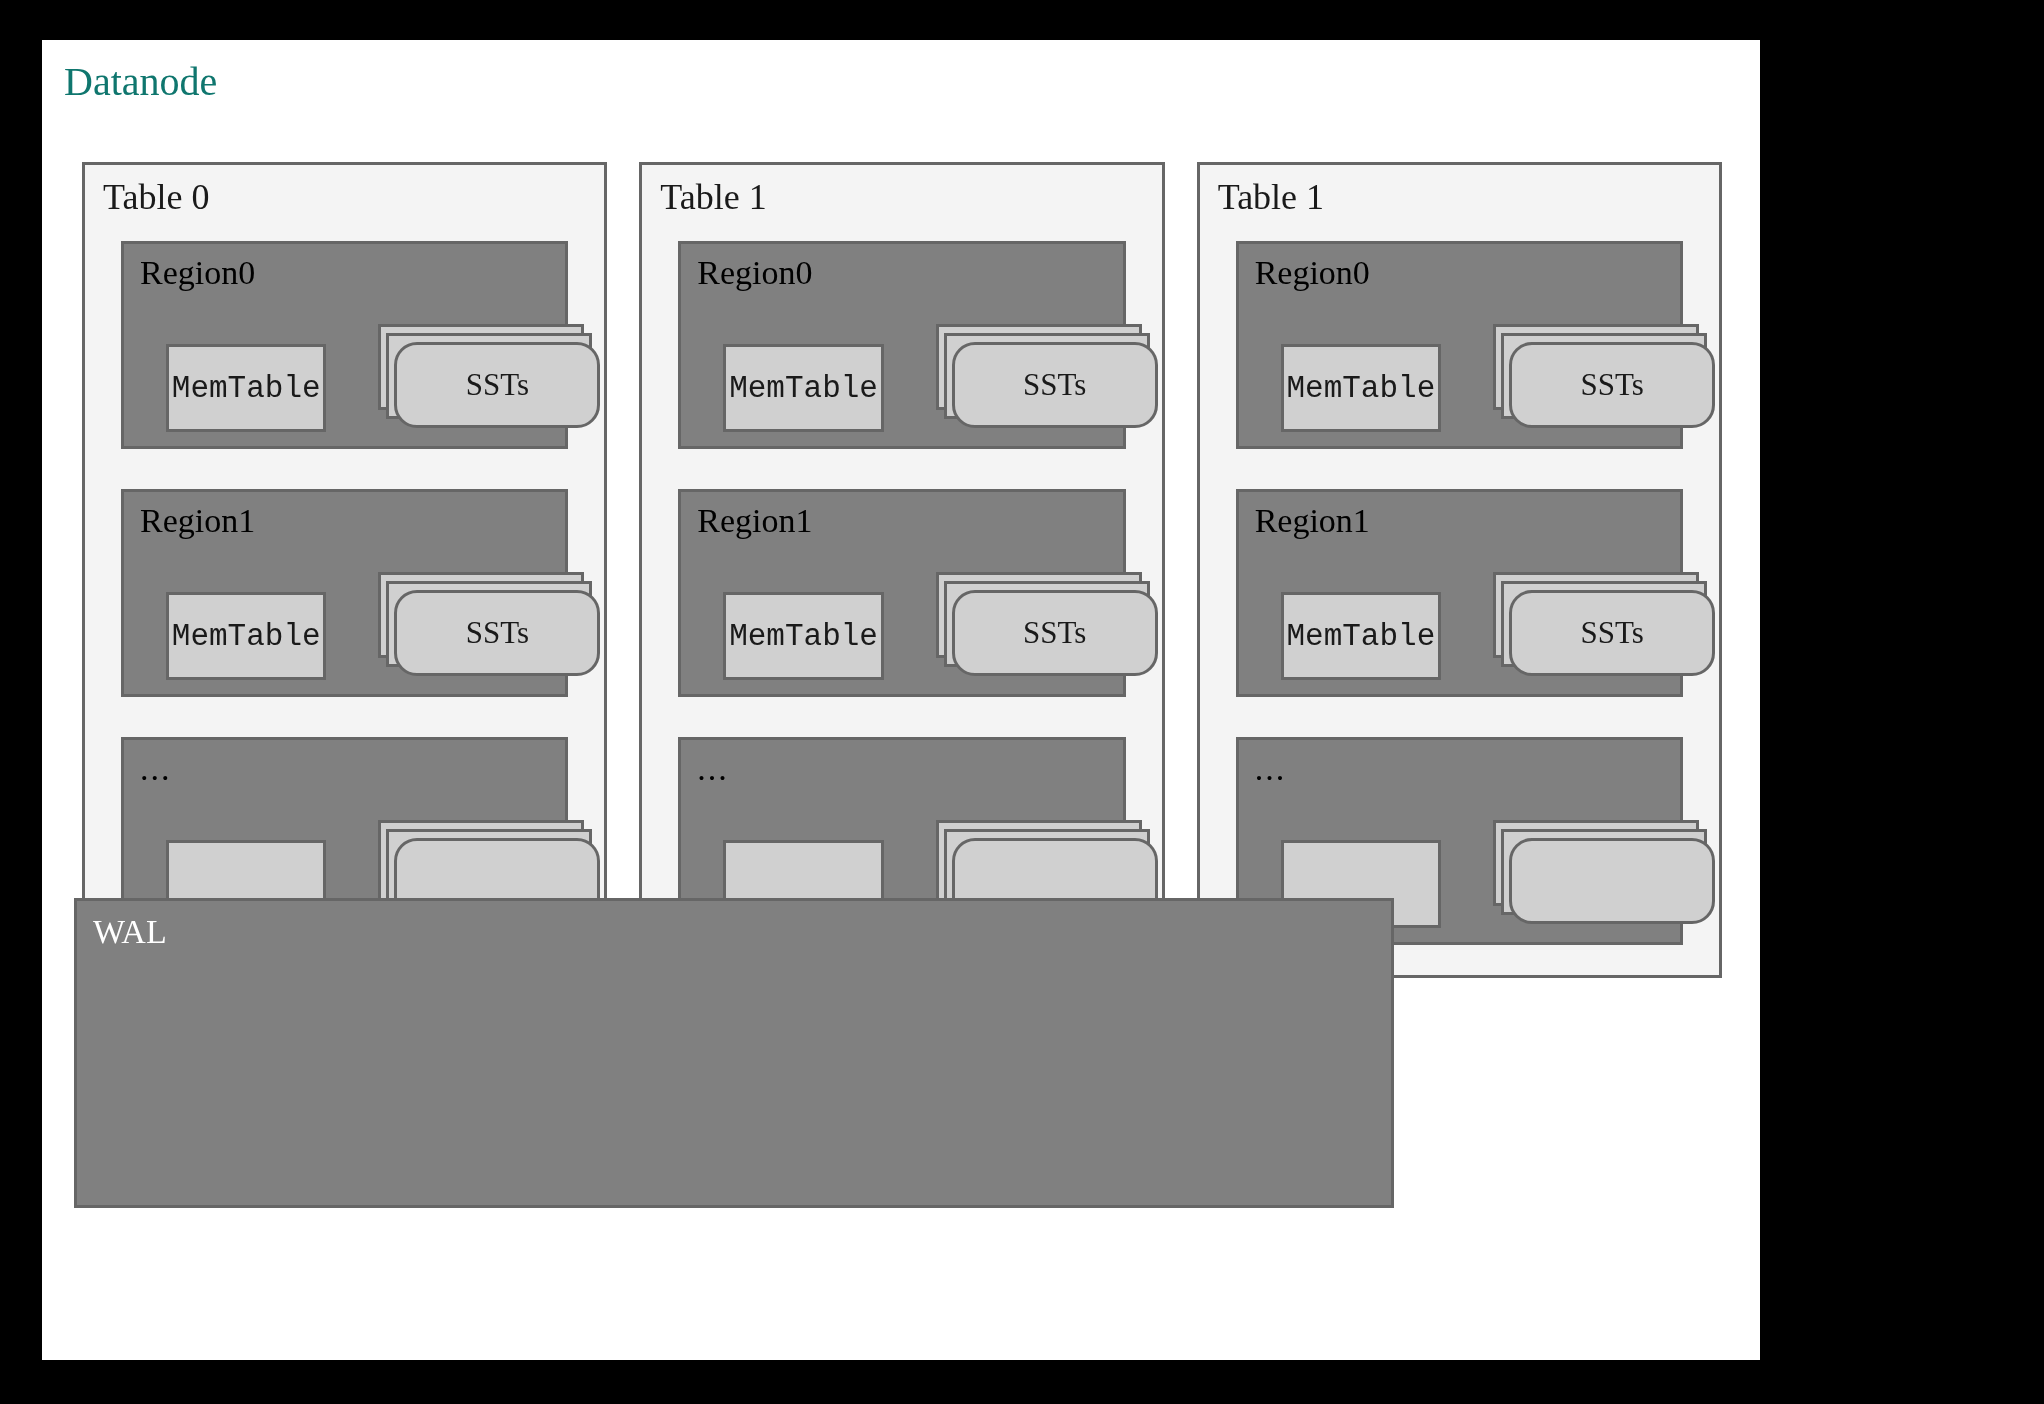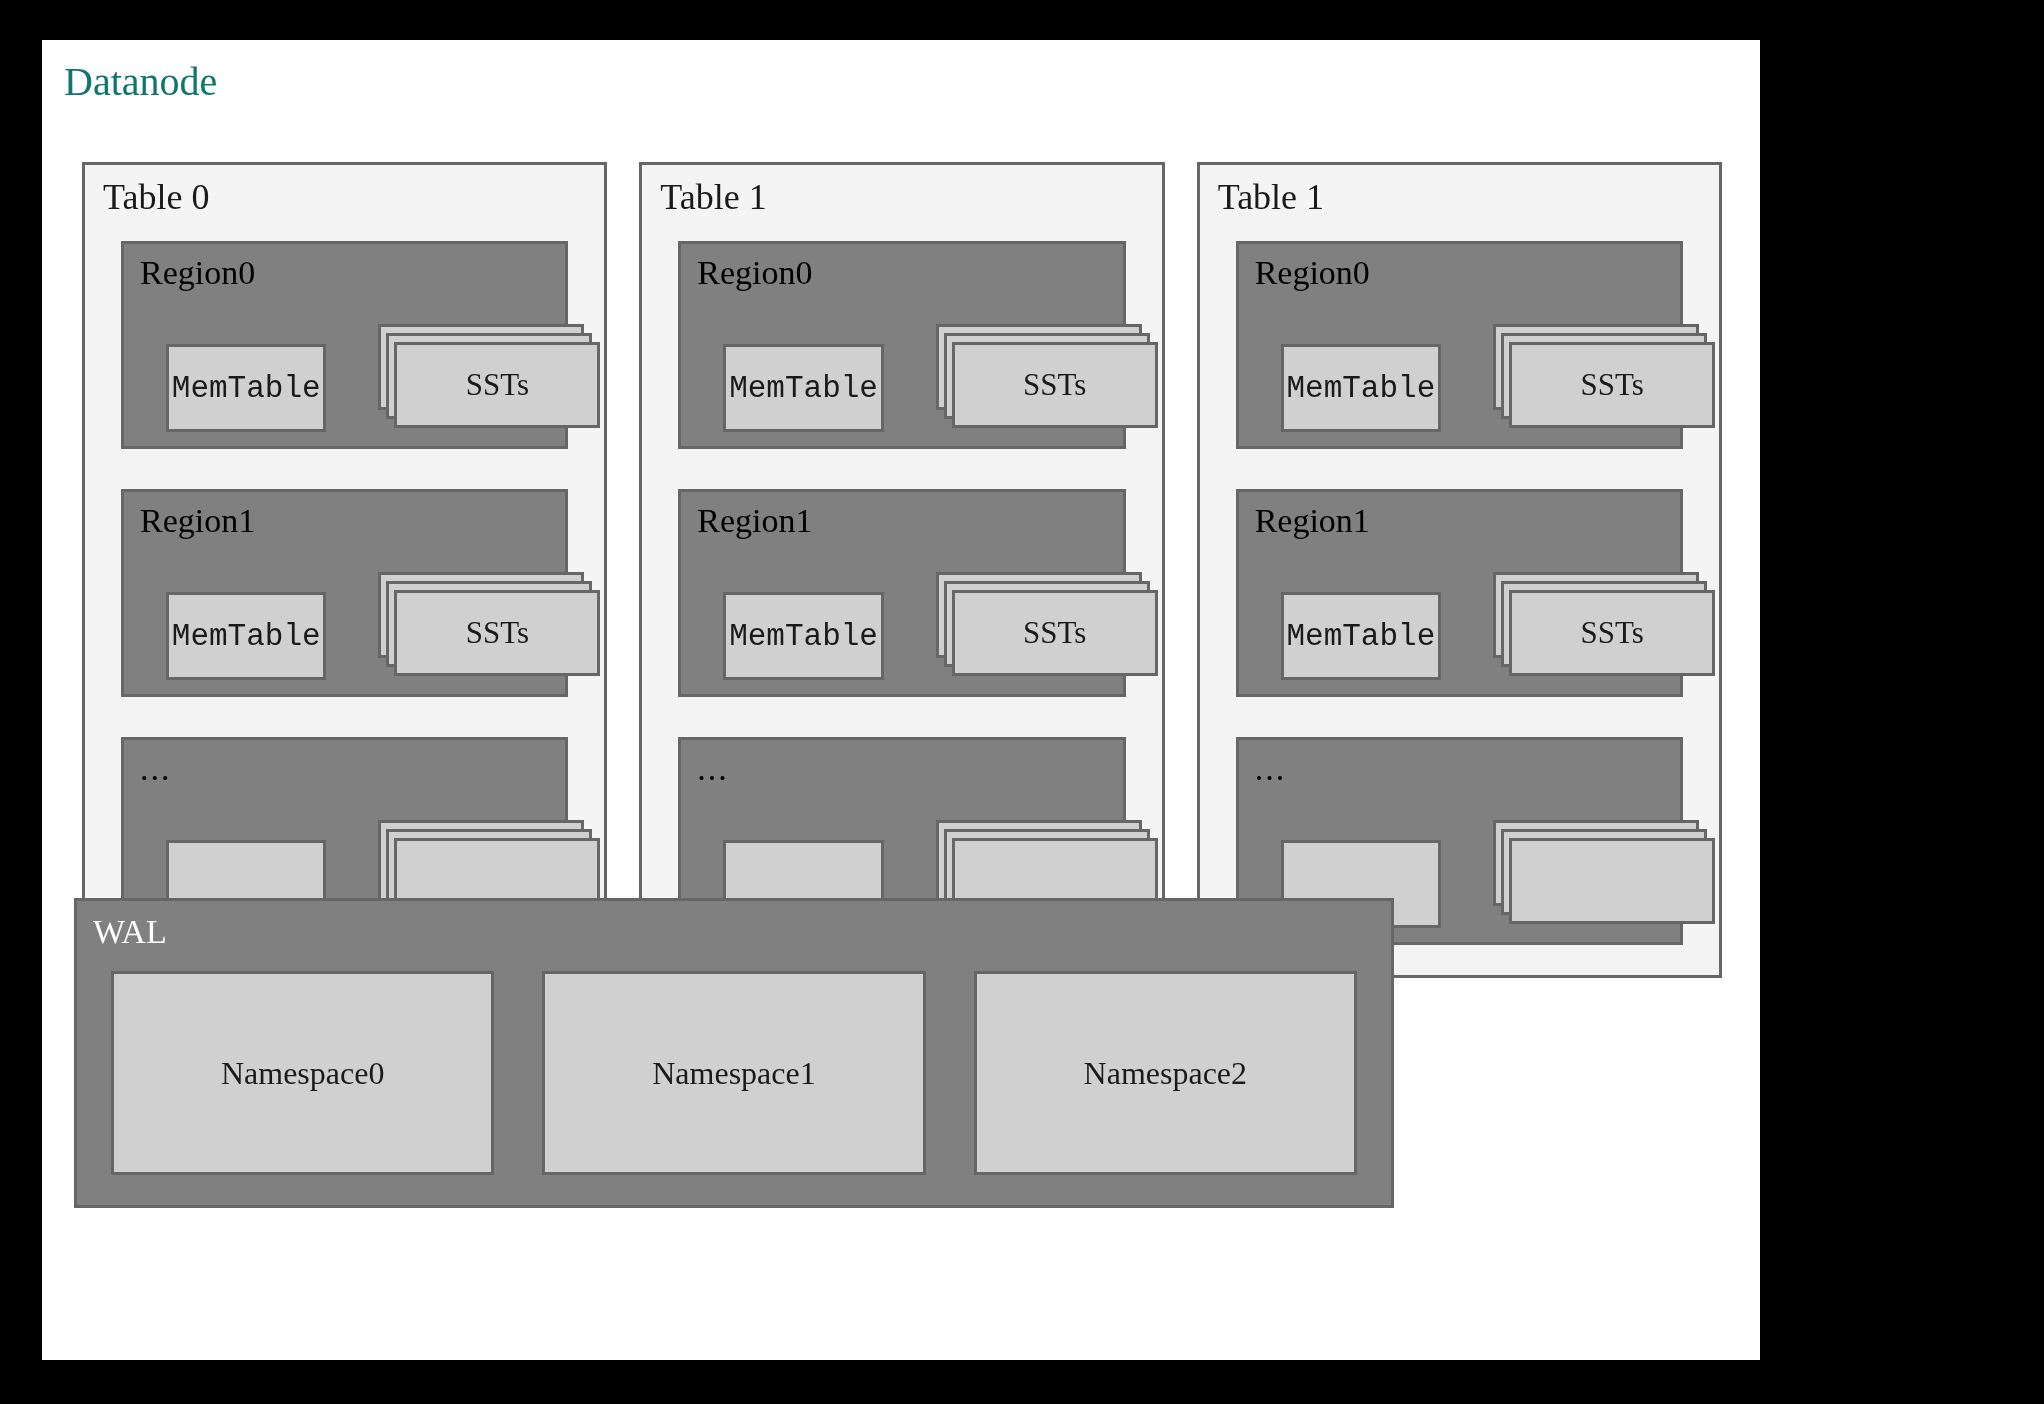--- a/index.html
+++ b/index.html
@@ -140,20 +140,21 @@
   .sst-sheet.s1 { left: 0px;  top: 0px;  }
   .sst-sheet.s2 { left: 8px;  top: 9px;  }
   .sst-sheet.s3 {
     left: 16px; top: 18px;
     display: flex;
     align-items: center;
     justify-content: center;
     font-size: 31px;
     color: #1a1a1a;
     white-space: nowrap;
+    border-radius: 23px;
   }
 
   
   #wal-box {
     position: absolute;
     left: 32px;
     top: 858px;
     width: 1320px;
     height: 310px;
     background: #808080;
@@ -327,20 +328,15 @@
           </div>
         </div>
 
       </div>
     </div>
 
   </div>
 
   <div id="wal-box">
     <div id="wal-label">WAL</div>
-    <div id="namespaces-row">
-      <div class="namespace-card">Namespace0</div>
-      <div class="namespace-card">Namespace1</div>
-      <div class="namespace-card">Namespace2</div>
-    </div>
   </div>
 
 </div>
 
 </body></html>

